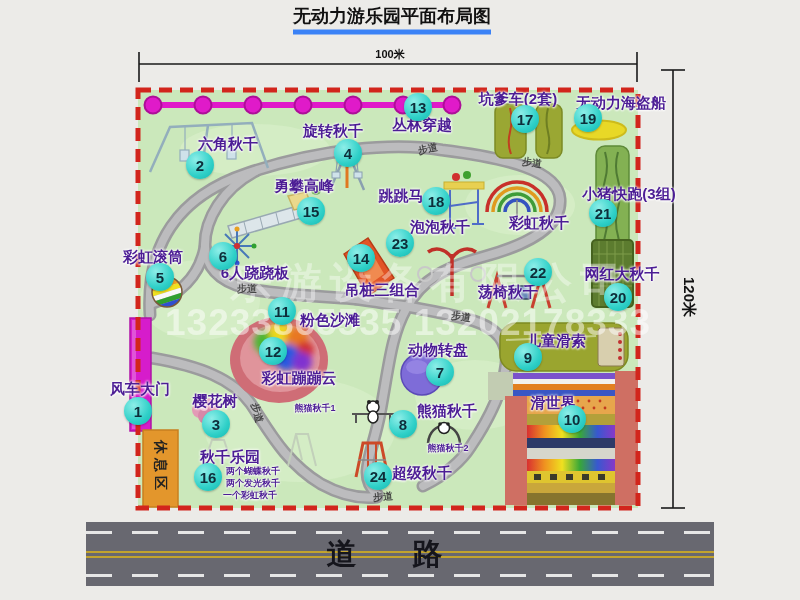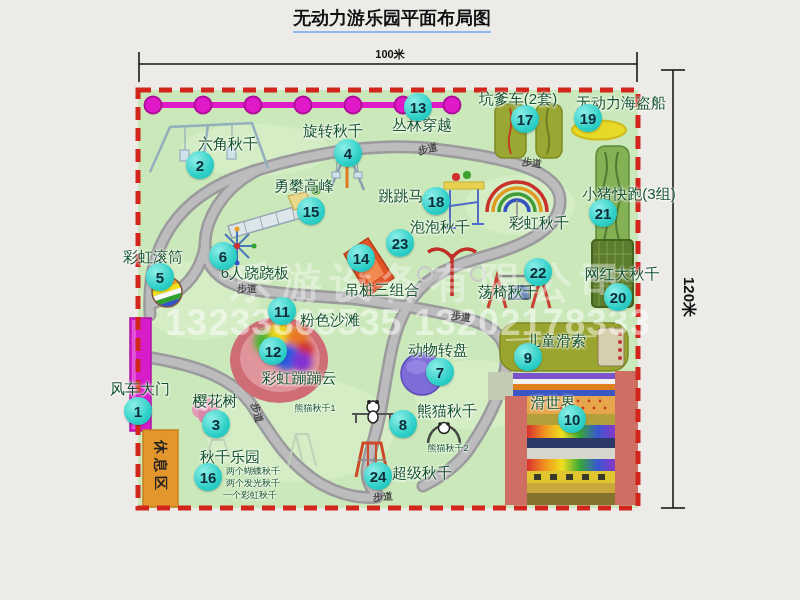--- a/index.html
+++ b/index.html
@@ -1,25 +1,25 @@
 <!DOCTYPE html>
 <html><head>
 <meta charset="utf-8">
 <style>
   html,body{margin:0;padding:0;background:#d8d6d2;}
   .stage{position:relative;width:800px;height:600px;background:#ecebe8;overflow:hidden;
          font-family:"Liberation Sans","DejaVu Sans",sans-serif;}
   .abs{position:absolute;}
   .ctr{transform:translate(-50%,-50%);}
   .title{left:392px;top:19px;font-size:18px;font-weight:bold;color:#111;
-         border-bottom:1px solid #3b82f6;padding-bottom:2px;white-space:nowrap;}
+         border-bottom:5px solid #3b82f6;padding-bottom:2px;white-space:nowrap;}
   .dim-h{left:390px;top:54px;font-size:11px;font-weight:bold;color:#111;}
   .dim-v{left:688px;top:297px;font-size:15px;font-weight:bold;color:#111;
          transform:translate(-50%,-50%) rotate(90deg);white-space:nowrap;}
-  .lbl{font-weight:normal;color:#14532d;font-size:15px;white-space:nowrap;
+  .lbl{font-weight:bold;color:#4c1d95;font-size:15px;white-space:nowrap;
        text-shadow:0 0 3px #fff,0 0 3px #fff,0 1px 2px rgba(255,255,255,.8);
        transform:translate(-50%,-50%);}
   .lbl.sm{font-size:9px;}
   .marker{width:28px;height:28px;border-radius:50%;
           background:radial-gradient(circle at 35% 30%,#8deee8,#2fd0c8 60%,#14b6ae);
           color:#0d2e3a;font-weight:bold;font-size:15px;display:flex;align-items:center;
           justify-content:center;transform:translate(-50%,-50%);
           box-shadow:0 1px 2px rgba(0,0,0,.25);}
   .trail{font-size:10px;font-weight:bold;color:#3a3a3a;opacity:.9;white-space:nowrap;}
   .rest-label{left:160px;top:467px;font-size:14px;font-weight:bold;color:#222;
@@ -388,14 +388,21 @@
   <div class="abs marker" style="left:208px;top:477px">16</div>
   <div class="abs marker" style="left:525px;top:119px">17</div>
   <div class="abs marker" style="left:436px;top:201px">18</div>
   <div class="abs marker" style="left:588px;top:118px">19</div>
   <div class="abs marker" style="left:618px;top:297px">20</div>
   <div class="abs marker" style="left:603px;top:213px">21</div>
   <div class="abs marker" style="left:538px;top:272px">22</div>
   <div class="abs marker" style="left:400px;top:243px">23</div>
   <div class="abs marker" style="left:378px;top:476px">24</div>
 
+  <div class="abs road">
+    <div class="road-dash" style="top:9px"></div>
+    <div class="road-dash" style="bottom:9px"></div>
+    <div class="road-yellow" style="top:29px"></div>
+    <div class="road-yellow" style="top:34px"></div>
+    <div class="road-label">道路</div>
+  </div>
 
 </div>
 
 </body></html>

